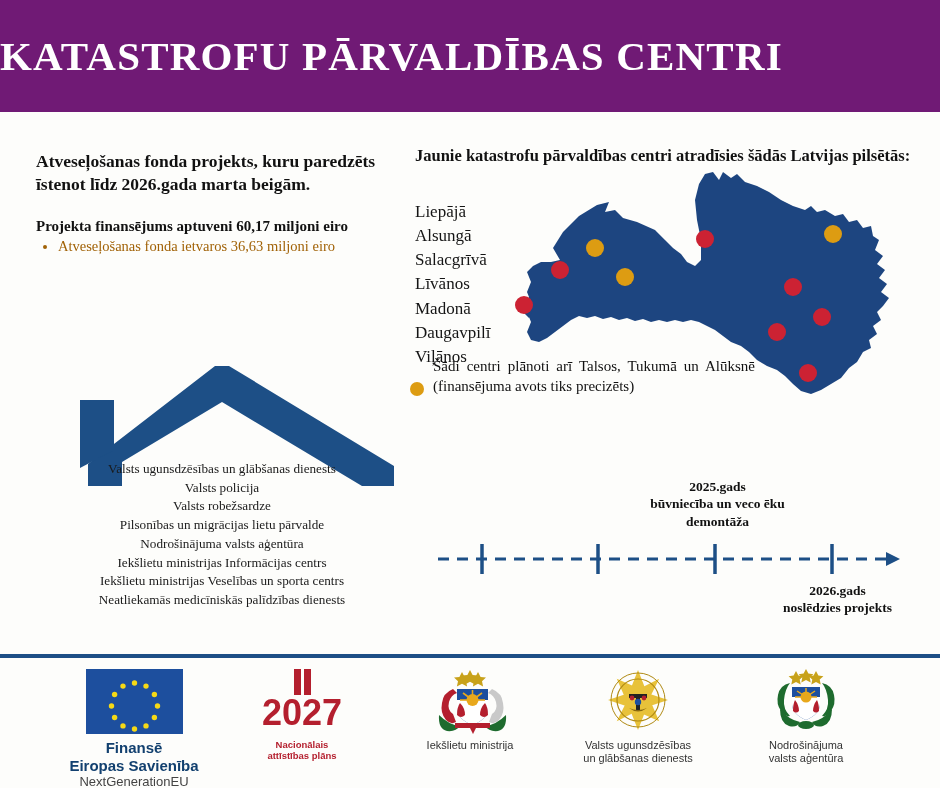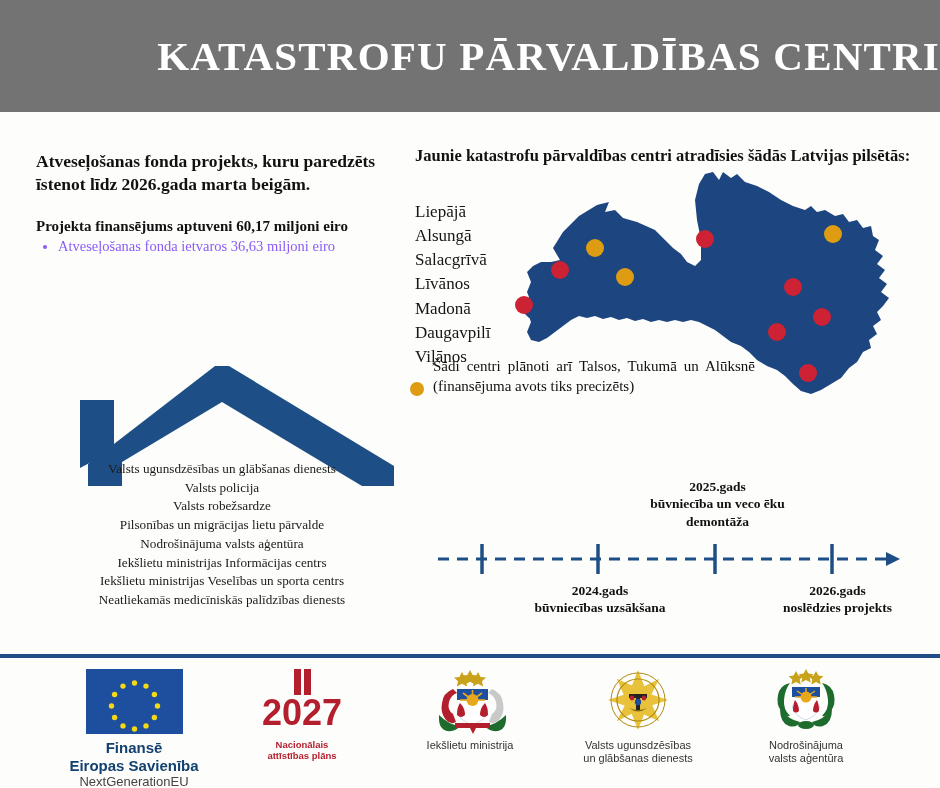--- a/index.html
+++ b/index.html
@@ -10,22 +10,22 @@
     font-family:"Liberation Serif", serif;
     color:#111111;
     overflow:hidden;
     position:relative;
   }
   #page{position:relative;width:940px;height:788px;background:#fdfdfb;}
 
   
   .header{
     position:absolute;left:0;top:0;width:940px;height:112px;
-    background:#737373;
-    display:flex;align-items:center;justify-content:flex-end;
+    background:#701a75;
+    display:flex;align-items:center;justify-content:flex-start;
   }
   .header-title{
     color:#ffffff;
     font-family:"Liberation Serif", serif;
     font-weight:bold;
     font-size:41px;
     letter-spacing:1.2px;
     text-align:center;
     white-space:nowrap;
   }
@@ -34,21 +34,21 @@
   .left-col{position:absolute;left:36px;top:150px;width:352px;}
   .lead-para{
     font-weight:bold;font-size:17.5px;line-height:1.33;
     margin:0 0 20px 0;color:#111;
   }
   .fund-head{
     font-weight:bold;font-size:15px;line-height:1.33;
     margin:0;color:#111;
   }
   .fund-list{margin:1px 0 0 0;padding:0 0 0 22px;list-style:disc;}
-  .fund-list li{font-size:14.5px;line-height:1.35;color:#8b5cf6;}
+  .fund-list li{font-size:14.5px;line-height:1.35;color:#a16207;}
 
   
   .roof-wrap{position:absolute;left:22px;top:358px;width:400px;height:130px;}
   .roof-wrap svg{display:block;}
 
   
   .agency-list{
     position:absolute;left:20px;top:460px;width:404px;
     text-align:center;
   }
@@ -217,24 +217,20 @@
       <line x1="295" y1="52" x2="295" y2="82" stroke="#1d4f86" stroke-width="3.5"></line>
       <line x1="412" y1="52" x2="412" y2="82" stroke="#1d4f86" stroke-width="3.5"></line>
     </svg>
 
 
     <div class="tl-label" style="left:210px;top:-14px;width:175px;">
       <div>2025.gads</div>
       <div>būvniecība un veco ēku demontāža</div>
     </div>
 
-    <div class="tl-label" style="left:95px;top:90px;width:170px;">
-      <div>2024.gads</div>
-      <div>būvniecības uzsākšana</div>
-    </div>
 
     <div class="tl-label" style="left:335px;top:90px;width:165px;">
       <div>2026.gads</div>
       <div>noslēdzies projekts</div>
     </div>
   </div>
 
   <div class="footer-rule"></div>
 
   <div class="footer">

